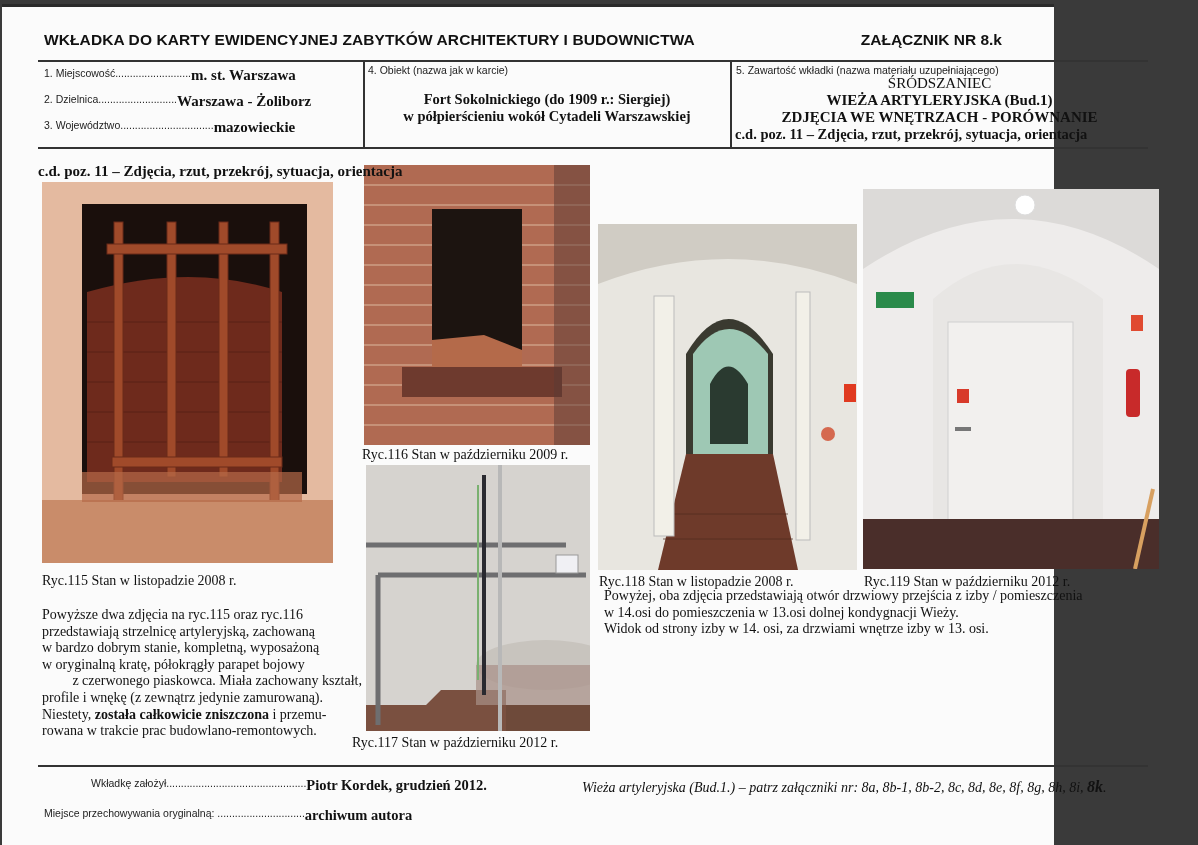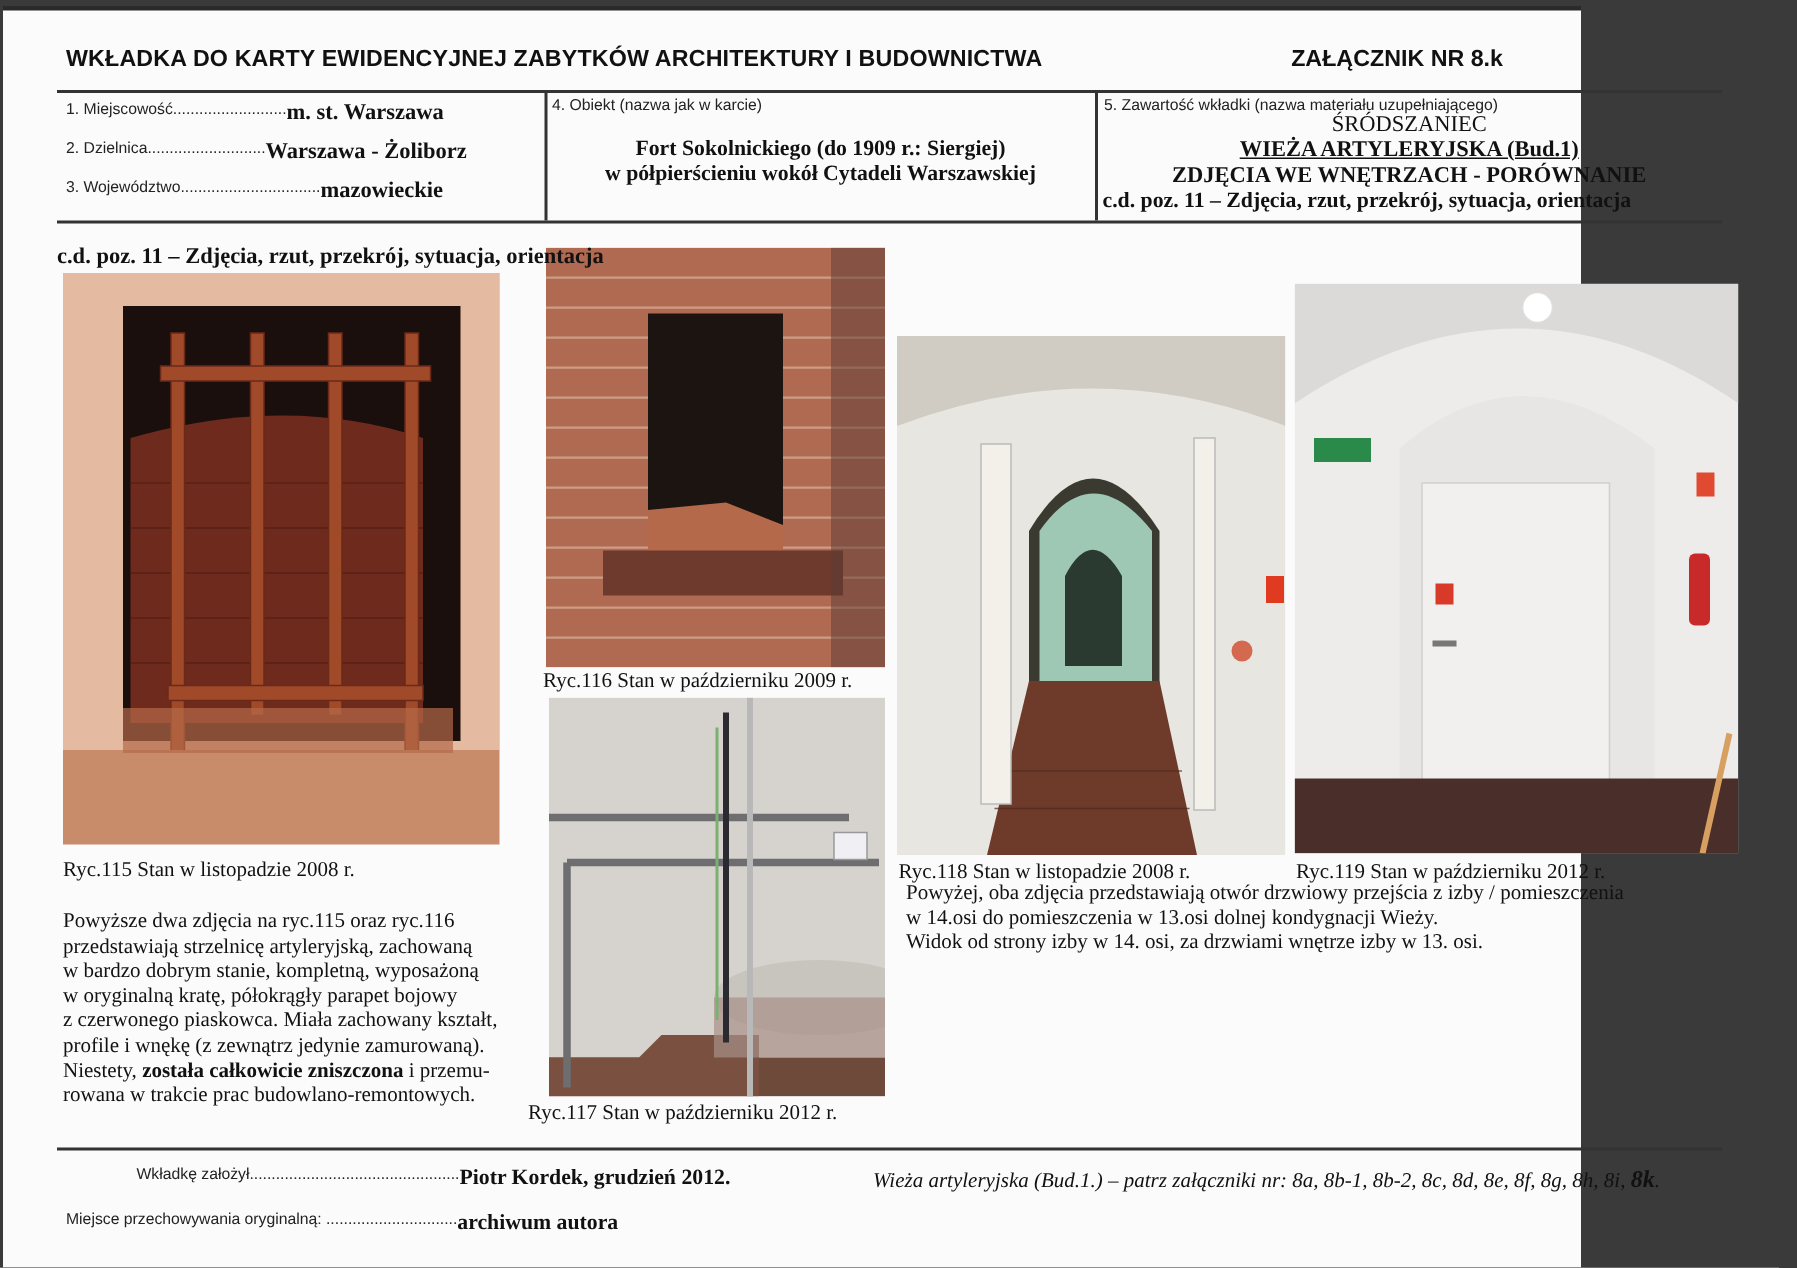--- a/index.html
+++ b/index.html
@@ -10,21 +10,21 @@
   .sans { font-family: "Liberation Sans", sans-serif; }
   .hdr-title { left: 42px; top: 24px; font-size: 15.5px; font-weight: bold; letter-spacing: 0.1px; }
   .hdr-annex { right: 52px; top: 24px; font-size: 15.5px; font-weight: bold; }
   .hline { height: 2px; background: #333; }
   .vline { width: 1.5px; background: #333; }
   .lbl { font-family: "Liberation Sans", sans-serif; font-size: 10.5px; color: #222; }
   .val { font-weight: bold; font-size: 15px; }
   .row { display: flex; align-items: flex-start; white-space: nowrap; }
   .center { text-align: center; }
   .b { font-weight: bold; }
-  .u { text-decoration: underline; }
+  .u { }
   .cap { font-size: 14px; white-space: nowrap; }
   .para { font-size: 14px; line-height: 16.6px; }
   .ital { font-style: italic; font-size: 14px; }
   .photo { position: absolute; overflow: hidden; }
 </style>
 </head>
 <body>
 
 <div class="page">
 
@@ -175,21 +175,21 @@
       <line x1="290" y1="300" x2="272" y2="380" stroke="#d8a060" stroke-width="4"></line>
     </svg>
   </div>
   <div class="abs cap" style="left:862px; top:567px;">Ryc.119     Stan w październiku 2012 r.</div>
 
   <div class="abs para" style="left:40px; top:600px; width:320px;">
     <div>Powyższe dwa zdjęcia na ryc.115  oraz ryc.116</div>
     <div>przedstawiają strzelnicę artyleryjską, zachowaną</div>
     <div>w bardzo dobrym stanie, kompletną, wyposażoną</div>
     <div>w oryginalną kratę, półokrągły parapet bojowy</div>
-    <div style="white-space:nowrap;">z czerwonego piaskowca. Miała zachowany kształt,</div>
+    <div style="white-space:nowrap;text-align:right;">z czerwonego piaskowca. Miała zachowany kształt,</div>
     <div style="white-space:nowrap;">profile i wnękę (z zewnątrz jedynie zamurowaną).</div>
     <div style="white-space:nowrap;"><span>Niestety, </span><span class="b">została całkowicie zniszczona</span><span> i przemu-</span></div>
     <div style="white-space:nowrap;">rowana w trakcie prac budowlano-remontowych.</div>
   </div>
 
   <div class="abs para" style="left:602px; top:581px;">
     <div style="white-space:nowrap;">Powyżej, oba zdjęcia przedstawiają otwór drzwiowy przejścia z izby / pomieszczenia</div>
     <div>w 14.osi do pomieszczenia w 13.osi dolnej kondygnacji Wieży.</div>
     <div>Widok od strony izby w 14. osi, za drzwiami wnętrze izby w 13. osi.</div>
   </div>

